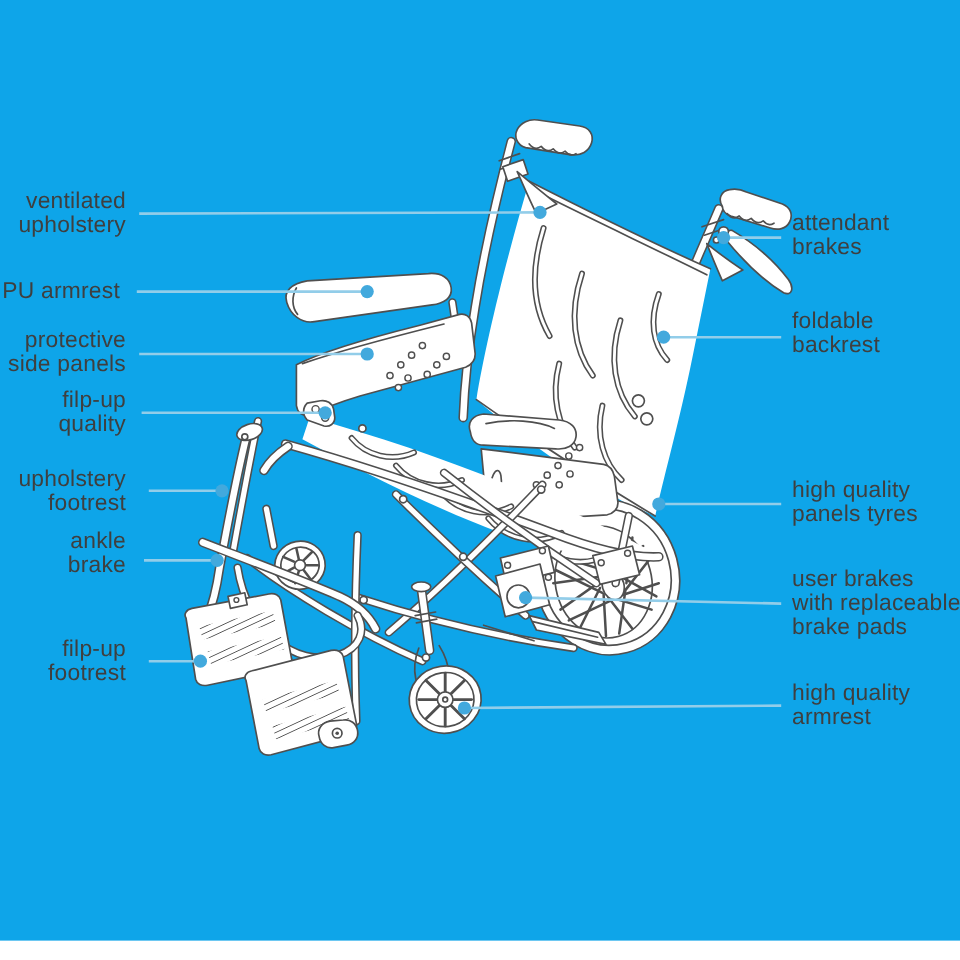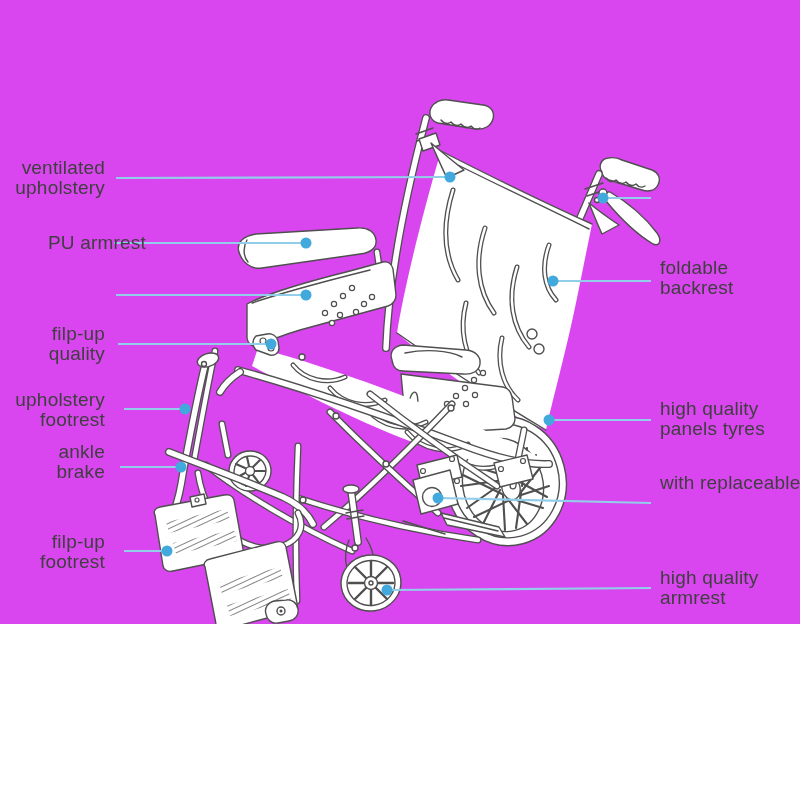--- a/index.html
+++ b/index.html
@@ -1,16 +1,16 @@
 <!DOCTYPE html>
 <html><head>
 <meta charset="utf-8">
 <style>
   html,body{margin:0;padding:0;background:#ffffff;}
-  .stage{position:relative;width:800px;height:624px;background:#d946ef;overflow:hidden;
+  .stage{position:relative;width:800px;height:784px;background:#0ea5e9;overflow:hidden;
          font-family:"Liberation Sans",sans-serif;}
   .stage svg{position:absolute;left:0;top:0;}
   .lab{position:absolute;font-size:19px;line-height:20px;color:#3f3f3f;
        letter-spacing:.2px;white-space:nowrap;}
   .lab.l{text-align:right;}
   
   .t8o{stroke-width:8;fill:none}.t8i{stroke:#fff;stroke-width:5.4;fill:none}
   .t7o{stroke-width:7;fill:none}.t7i{stroke:#fff;stroke-width:4.4;fill:none}
   .t5o{stroke-width:5;fill:none}.t5i{stroke:#fff;stroke-width:2.4;fill:none}
   .ln{stroke-width:1.4;fill:none}
@@ -305,49 +305,59 @@
     <circle cx="549" cy="420" r="5.5"></circle>
     <circle cx="438" cy="498" r="5.5"></circle>
     <circle cx="387" cy="590" r="5.5"></circle>
   </g>
 </svg>
 
 <div class="lab l" style="right:695px;top:158px">
   <div>ventilated</div>
   <div>upholstery</div>
 </div>
-<div class="lab l" style="right:654px;top:233px">
+<div class="lab l" style="right:700px;top:233px">
   <div>PU armrest</div>
+</div>
+<div class="lab l" style="right:695px;top:274px">
+  <div>protective</div>
+  <div>side panels</div>
 </div>
 <div class="lab l" style="right:695px;top:324px">
   <div>filp-up</div>
   <div>quality</div>
 </div>
 <div class="lab l" style="right:695px;top:390px">
   <div>upholstery</div>
   <div>footrest</div>
 </div>
 <div class="lab l" style="right:695px;top:442px">
   <div>ankle</div>
   <div>brake</div>
 </div>
 <div class="lab l" style="right:695px;top:532px">
   <div>filp-up</div>
   <div>footrest</div>
 </div>
 
+<div class="lab" style="left:660px;top:177px">
+  <div>attendant</div>
+  <div>brakes</div>
+</div>
 <div class="lab" style="left:660px;top:258px">
   <div>foldable</div>
   <div>backrest</div>
 </div>
 <div class="lab" style="left:660px;top:399px">
   <div>high quality</div>
   <div>panels tyres</div>
 </div>
 <div class="lab" style="left:660px;top:473px">
+  <div>user brakes</div>
   <div>with replaceable</div>
+  <div>brake pads</div>
 </div>
 <div class="lab" style="left:660px;top:568px">
   <div>high quality</div>
   <div>armrest</div>
 </div>
 
 </div>
 
 </body></html>

